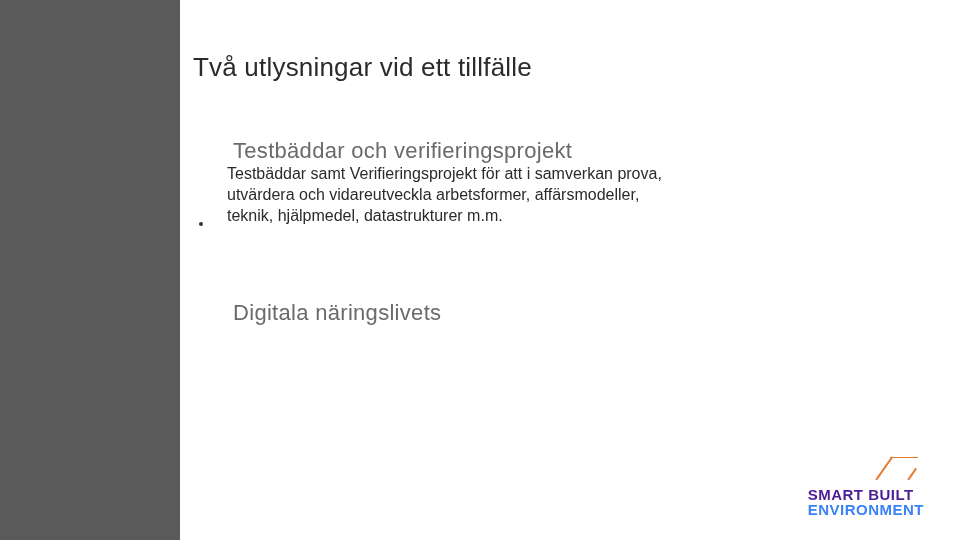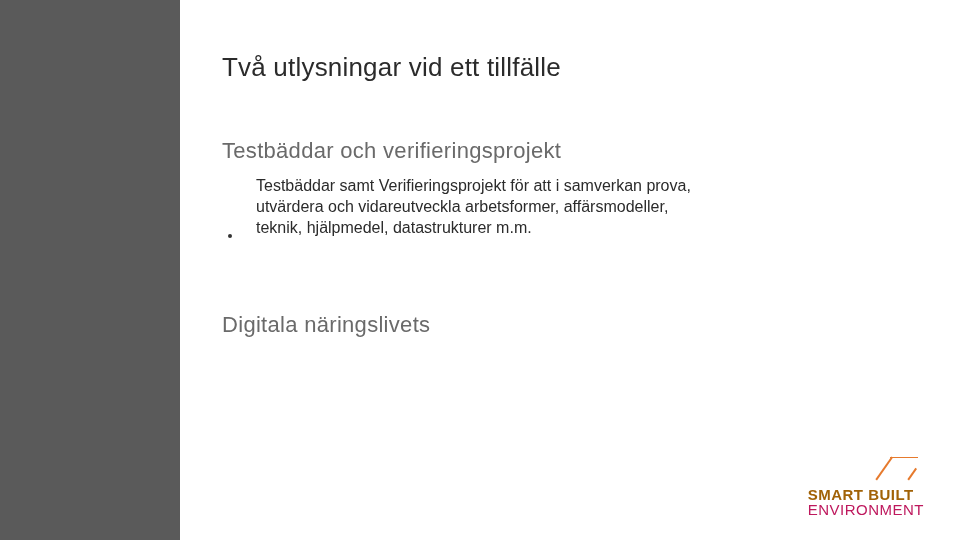--- a/index.html
+++ b/index.html
@@ -15,44 +15,44 @@
   .left-bar {
     position: absolute;
     left: 0;
     top: 0;
     width: 180px;
     height: 540px;
     background: #5a5a5a;
   }
   .content {
     position: absolute;
-    left: 222px;
+    left: 193px;
     top: 0;
     width: 700px;
     height: 436px;
   }
   .title {
     margin-top: 52px;
     font-size: 26px;
     font-weight: 400;
     color: #2b2b2b;
     letter-spacing: 0.2px;
   }
   .section-heading {
     font-size: 22px;
     font-weight: 300;
     color: #6a6a6a;
     letter-spacing: 0.3px;
+    margin-left: 40px;
   }
   .sh-1 { margin-top: 55px; }
   .sh-2 { margin-top: 74px; }
   .bullet-row {
     display: flex;
     align-items: flex-end;
-    margin-top: 12px;
   }
   .bullet-dot {
     width: 4px;
     height: 4px;
     border-radius: 50%;
     background: #333;
     margin-top: 8px;
     margin-left: 6px;
     margin-right: 24px;
     flex: 0 0 auto;
@@ -103,22 +103,22 @@
     transform: rotate(-55deg);
     transform-origin: left center;
   }
   .logo-text {
     margin-top: 2px;
     font-family: Arial, Helvetica, sans-serif;
     line-height: 1.05;
     font-size: 15px;
     letter-spacing: 0.5px;
   }
-  .logo-line1 { color: #a16207; font-weight: 700; }
-  .logo-line2 { color: #be185d; font-weight: 400; }
+  .logo-line1 { color: #4c1d95; font-weight: 700; }
+  .logo-line2 { color: #3b82f6; font-weight: 700; }
 </style>
 </head>
 <body>
 
 <div class="left-bar"></div>
 
 <div class="content">
 
   <div class="title">Två utlysningar vid ett tillfälle</div>
 

